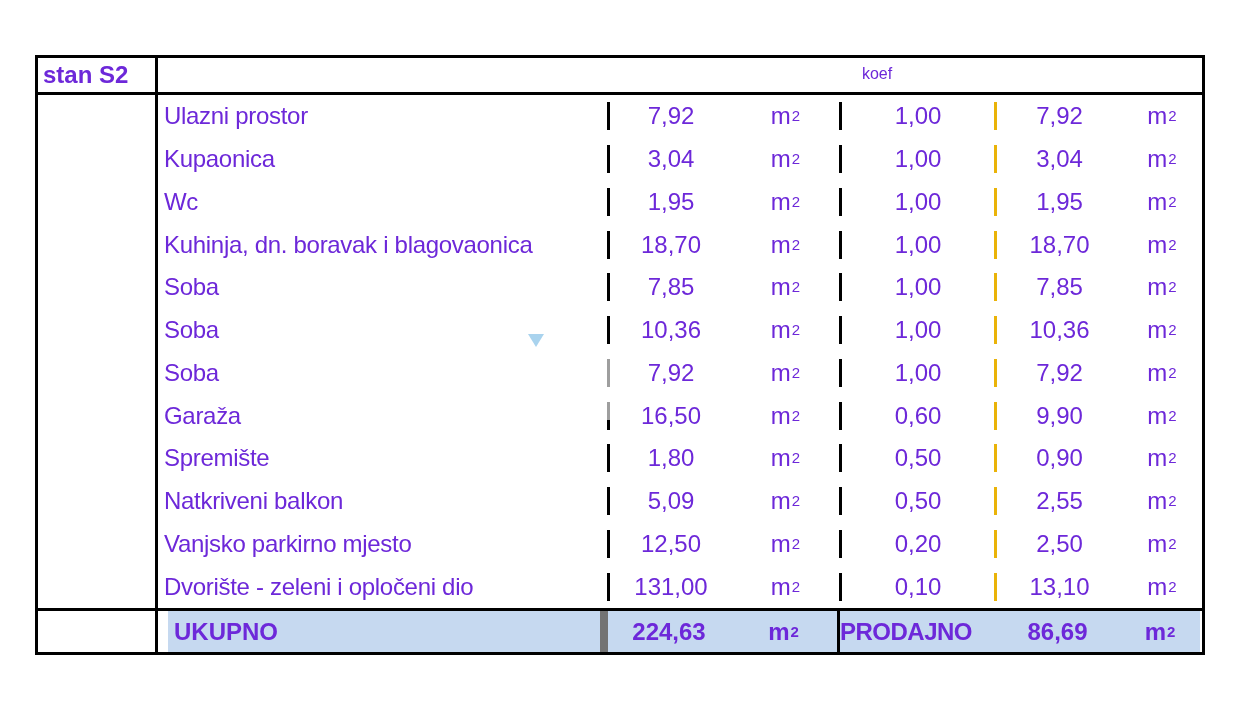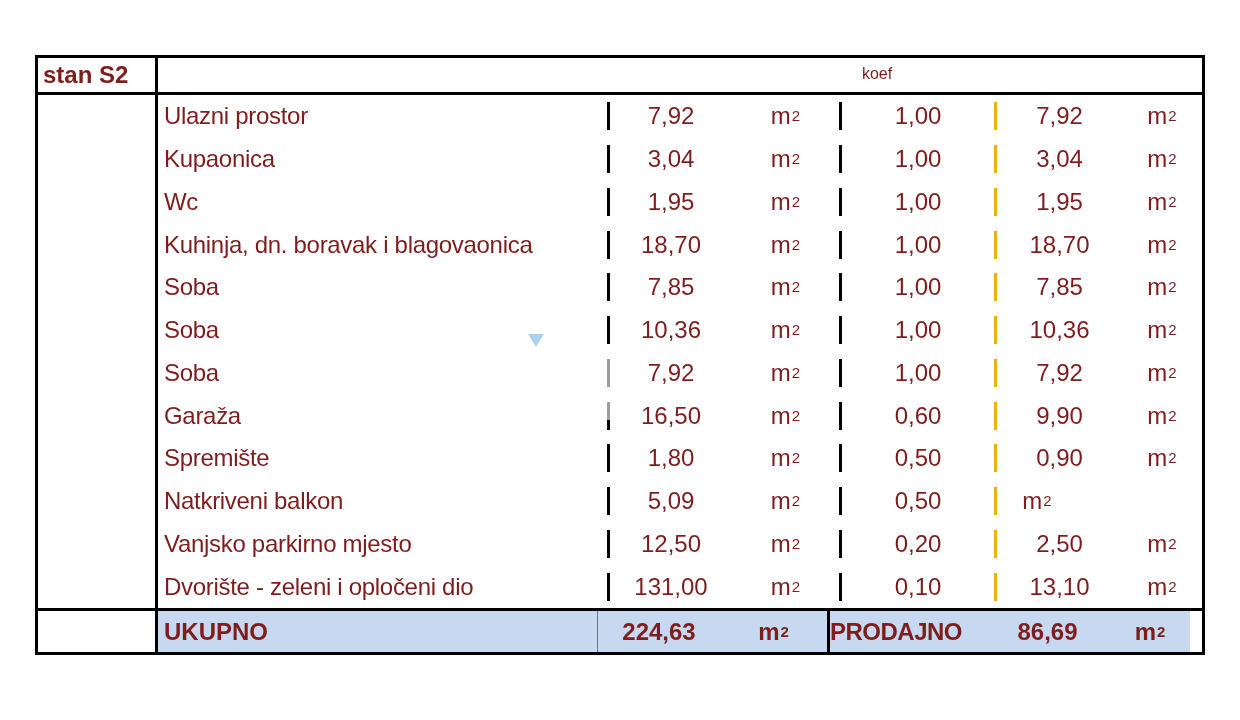--- a/index.html
+++ b/index.html
@@ -6,21 +6,21 @@
     margin: 0;
     padding: 0;
     background: #ffffff;
   }
   .canvas {
     position: relative;
     width: 1240px;
     height: 720px;
     background: #ffffff;
     font-family: "Liberation Sans", sans-serif;
-    color: #7f1d1d;
+    color: #6d28d9;
     overflow: hidden;
   }
   .sheet-table {
     position: absolute;
     left: 35px;
     top: 55px;
     width: 1170px;
     height: 600px;
     border: 3px solid #000000;
     box-sizing: border-box;
@@ -119,24 +119,25 @@
     width: 120px;
     box-sizing: border-box;
     border-right: 3px solid #000000;
     background: #ffffff;
     flex: 0 0 auto;
   }
   .blue { background: #c6d9f0; }
   .total-label-cell {
     width: 440px;
     box-sizing: border-box;
-    border-right: 1px solid #737373;
+    border-right: 8px solid #737373;
     display: flex;
     align-items: center;
     padding-left: 6px;
+    margin-left: 10px;
   }
   .total-num1  { width: 122px; box-sizing: border-box; display: flex; align-items: center; justify-content: center; }
   .total-unit1 { width: 110px; box-sizing: border-box; border-right: 3px solid #000000; display: flex; align-items: center; justify-content: center; }
   .total-prod  { width: 155px; box-sizing: border-box; display: flex; align-items: center; letter-spacing: -0.5px; }
   .total-num2  { width: 125px; box-sizing: border-box; display: flex; align-items: center; justify-content: center; }
   .total-unit2 { width: 80px;  box-sizing: border-box; display: flex; align-items: center; justify-content: center; }
   
   .wm-triangle {
     position: absolute;
     left: 528px;
@@ -309,20 +310,21 @@
   </div>
 
   <div class="data-row">
     <div class="cell name-cell">Natkriveni balkon</div>
     <div class="cell num1-cell">5,09</div>
     <div class="cell unit1-cell">
       <span>m</span>
               <sup class="sq">2</sup>
     </div>
     <div class="cell koef-cell">0,50</div>
+    <div class="cell num2-cell">2,55</div>
     <div class="cell unit2-cell">
       <span>m</span>
               <sup class="sq">2</sup>
     </div>
   </div>
 
   <div class="data-row">
     <div class="cell name-cell">Vanjsko parkirno mjesto</div>
     <div class="cell num1-cell">12,50</div>
     <div class="cell unit1-cell">

